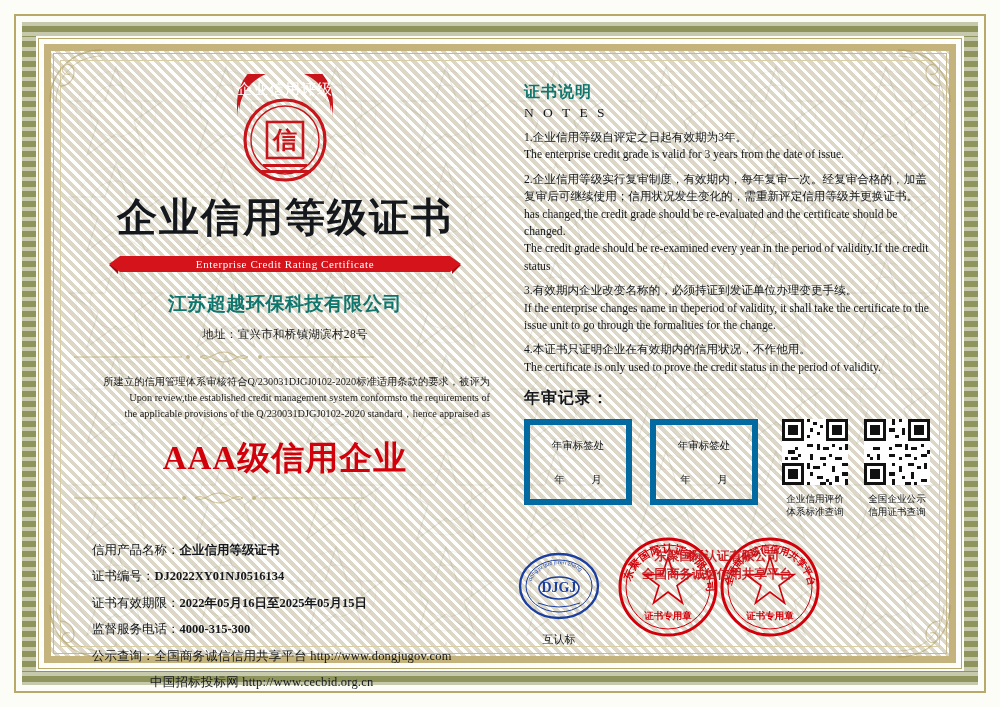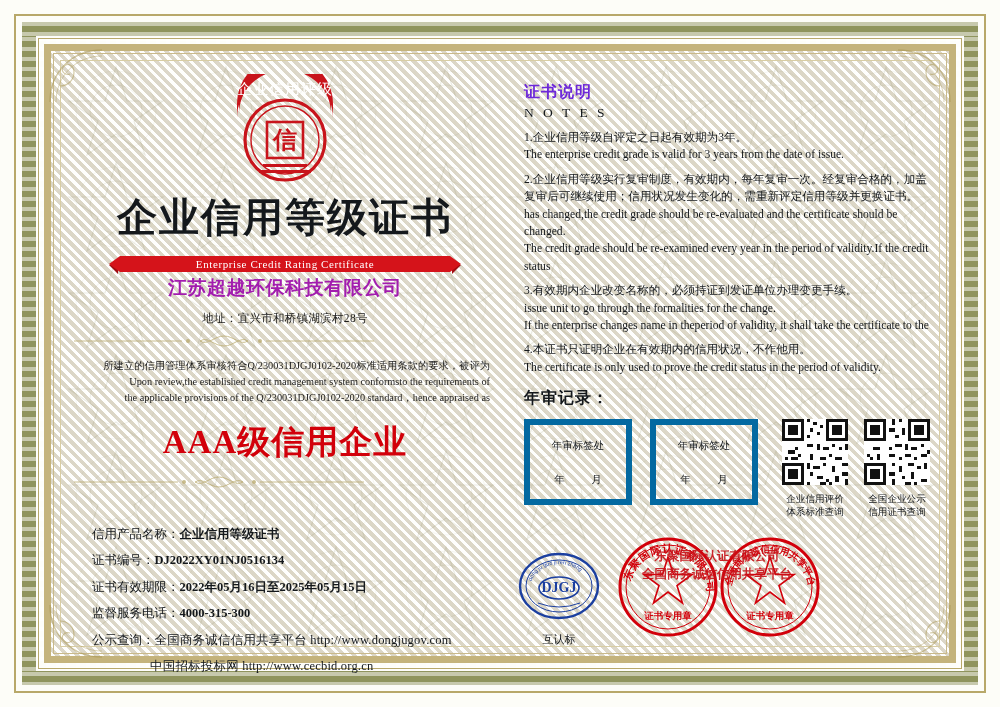--- a/index.html
+++ b/index.html
@@ -185,21 +185,22 @@
     font-size: 11px;
     color: #ffffff;
     line-height: 22px;
     letter-spacing: .6px;
     font-family: "Liberation Serif", serif;
   }
   .company {
     text-align: center;
     font-size: 19px;
     font-weight: bold;
-    color: #a21caf;
+    color: #0f766e;
+    margin-top: 16px;
     letter-spacing: .5px;
   }
   .addr {
     text-align: center;
     font-size: 11.5px;
     color: #1d1d1d;
     margin-top: 10px;
     letter-spacing: .3px;
   }
   .divider-orn {
@@ -248,21 +249,21 @@
   }
   .details .sub-row {
     padding-left: 58px;
     white-space: nowrap;
   }
 
   
   .notes-head-cn {
     font-size: 16px;
     font-weight: bold;
-    color: #6d28d9;
+    color: #0f766e;
     letter-spacing: 1px;
   }
   .notes-head-en {
     font-size: 13.5px;
     color: #14181c;
     letter-spacing: 3px;
     margin-top: 2px;
     margin-bottom: 8px;
     font-family: "Liberation Serif", serif;
   }
@@ -504,22 +505,22 @@
         <div>1.企业信用等级自评定之日起有效期为3年。</div>
         <div class="en">The enterprise credit grade is valid for 3 years from the date of issue.</div>
       </div>
       <div class="note">
         <div>2.企业信用等级实行复审制度，有效期内，每年复审一次。经复审合格的，加盖复审后可继续使用；信用状况发生变化的，需重新评定信用等级并更换证书。</div>
         <div class="en"> has changed,the credit grade should be re-evaluated and the certificate should be  changed.</div>
         <div class="en">The credit grade should be re-examined every year in the period of validity.If the credit status</div>
       </div>
       <div class="note">
         <div>3.有效期内企业改变名称的，必须持证到发证单位办理变更手续。</div>
+        <div class="en">If the enterprise changes name in theperiod of validity,   it shall take the certificate to the</div>
         <div class="en">  issue unit to go through the formalities for the change.</div>
-        <div class="en">If the enterprise changes name in theperiod of validity,   it shall take the certificate to the</div>
       </div>
       <div class="note">
         <div>4.本证书只证明企业在有效期内的信用状况，不作他用。</div>
         <div class="en">The certificate is only used to prove the credit status in the period of validity.</div>
       </div>
 
       <div class="annual-head">年审记录：</div>
 
       <div class="annual-row">
         <div class="annual-box">

